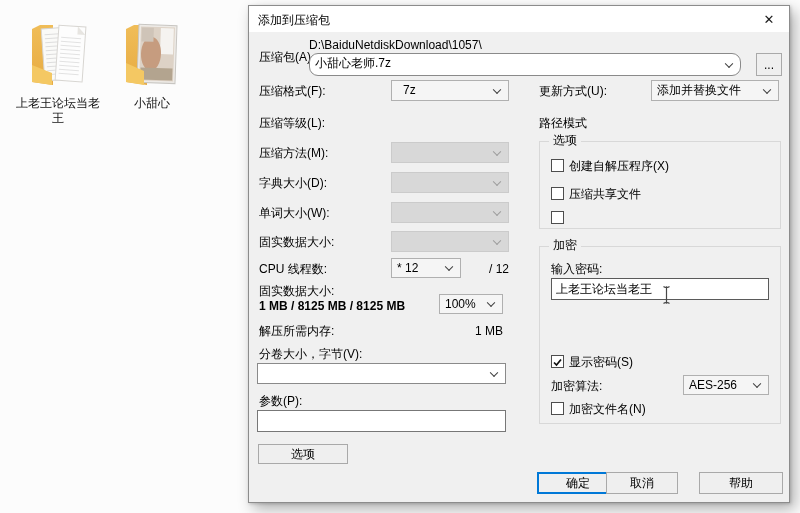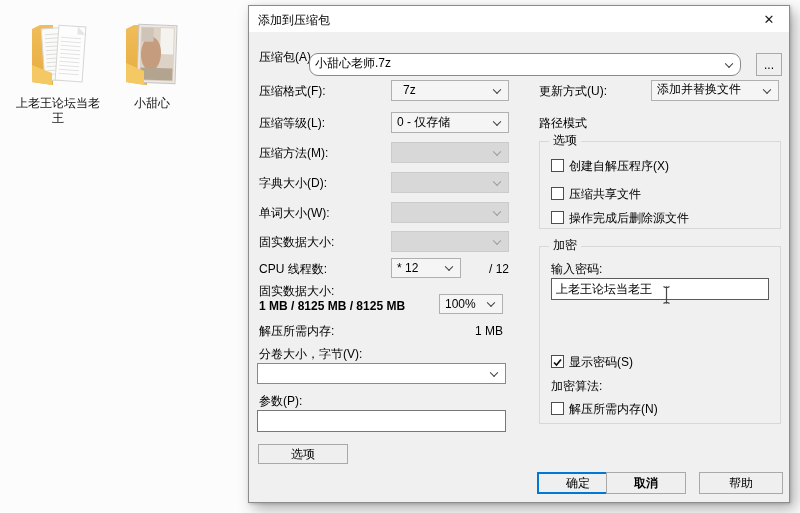--- a/index.html
+++ b/index.html
@@ -92,35 +92,33 @@
   <div class="ilabel">小甜心</div>
 </div>
 
 <div class="dialog">
   <div class="titlebar">
     <span class="title">添加到压缩包</span>
     <span class="close-btn">✕</span>
   </div>
 
   <span class="lbl" style="left:10px; top:44px;">压缩包(A)</span>
+  <span class="lbl" style="left:60px; top:32px;">D:\BaiduNetdiskDownload\1057\</span>
   <div class="combo white" style="left:60px; top:47px; width:432px; height:23px;border-radius:9px;">
     <span>小甜心老师.7z</span>
     <span class="chev"></span>
   </div>
   <div class="btn" style="left:507px; top:47px; width:26px; height:23px;">...</div>
 
   <span class="lbl" style="left:10px; top:78px;">压缩格式(F):</span>
   <div class="combo" style="left:142px; top:74px; width:118px; height:21px;padding-left:11px;">
     <span>7z</span><span class="chev"></span>
   </div>
 
   <span class="lbl" style="left:10px; top:110px;">压缩等级(L):</span>
-  <div class="combo" style="left:142px; top:106px; width:118px; height:21px;">
-    <span>0 - 仅存储</span><span class="chev"></span>
-  </div>
 
   <span class="lbl" style="left:10px; top:140px;">压缩方法(M):</span>
   <div class="combo disabled" style="left:142px; top:136px; width:118px; height:21px;">
     <span></span><span class="chev"></span>
   </div>
 
   <span class="lbl" style="left:10px; top:170px;">字典大小(D):</span>
   <div class="combo disabled" style="left:142px; top:166px; width:118px; height:21px;">
     <span></span><span class="chev"></span>
   </div>
@@ -154,21 +152,21 @@
   <div class="combo white" style="left:8px; top:357px; width:249px; height:21px;">
     <span></span><span class="chev"></span>
   </div>
 
   <span class="lbl" style="left:10px; top:388px;">参数(P):</span>
   <input class="tinput" style="left: 8px; top: 404px; width: 249px; height: 22px;" value="">
 
   <div class="btn" style="left:9px; top:438px; width:90px; height:20px;">选项</div>
 
   <span class="lbl" style="left:290px; top:78px;">更新方式(U):</span>
-  <div class="combo" style="left:402px; top:74px; width:128px; height:21px;font-family:Liberation Mono, monospace;">
+  <div class="combo" style="left:402px; top:74px; width:128px; height:21px;">
     <span>添加并替换文件</span><span class="chev"></span>
   </div>
 
   <span class="lbl" style="left:290px; top:110px;">路径模式</span>
 
   <div class="group" style="left:290px; top:135px; width:242px; height:88px;"></div>
   <span class="legend" style="left:300px; top:128px;">选项</span>
 
   <span class="cb" style="left:302px; top:153px;">
     
@@ -176,43 +174,45 @@
   <span class="lbl" style="left:320px; top:153px;">创建自解压程序(X)</span>
 
   <span class="cb" style="left:302px; top:181px;">
     
   </span>
   <span class="lbl" style="left:320px; top:181px;">压缩共享文件</span>
 
   <span class="cb" style="left:302px; top:205px;">
     
   </span>
-  <span class="lbl" style="left:320px; top:205px;">操作完成后删除源文件</span>
 
   <div class="group" style="left:290px; top:240px; width:242px; height:178px;"></div>
   <span class="legend" style="left:300px; top:233px;">加密</span>
 
   <span class="lbl" style="left:302px; top:256px;">输入密码:</span>
   <input class="tinput" style="left: 302px; top: 272px; width: 218px; height: 22px; border-color: rgb(90, 90, 90);" value="上老王论坛当老王">
   <span class="ibeam" style="left:412px; top:279px;">
     <svg width="11" height="20" viewBox="0 0 11 20">
         <path d="M2.5 1.5 C4 2.6 4.8 2.6 5.5 1.9 C6.2 2.6 7 2.6 8.5 1.5 M5.5 1.9 V18.1 M2.5 18.5 C4 17.4 4.8 17.4 5.5 18.1 C6.2 17.4 7 17.4 8.5 18.5" stroke="#474747" stroke-width="1.2" fill="none"></path>
       </svg>
   </span>
 
   <span class="cb checked" style="left:302px; top:349px;">
     <svg width="11" height="11" viewBox="0 0 11 11">
         <polyline points="2,5.5 4.5,8 9,2.5" fill="none" stroke="#101010" stroke-width="1.7"></polyline>
       </svg>
   </span>
   <span class="lbl" style="left:320px; top:349px;">显示密码(S)</span>
 
   <span class="lbl" style="left:302px; top:373px;">加密算法:</span>
+  <div class="combo" style="left:434px; top:369px; width:86px; height:20px;">
+    <span>AES-256</span><span class="chev"></span>
+  </div>
 
   <span class="cb" style="left:302px; top:396px;">
     
   </span>
-  <span class="lbl" style="left:320px; top:396px;">解压所需内存(N)</span>
+  <span class="lbl" style="left:320px; top:396px;">加密文件名(N)</span>
 
   <div class="btn focused" style="left:260px; top:466px; width:82px; height:22px;margin-left:28px;">确定</div>
-  <div class="btn" style="left:357px; top:466px; width:80px; height:22px;font-weight:bold;">取消</div>
+  <div class="btn" style="left:357px; top:466px; width:72px; height:22px;">取消</div>
   <div class="btn" style="left:450px; top:466px; width:84px; height:22px;">帮助</div>
 </div>
 
 </body></html>

